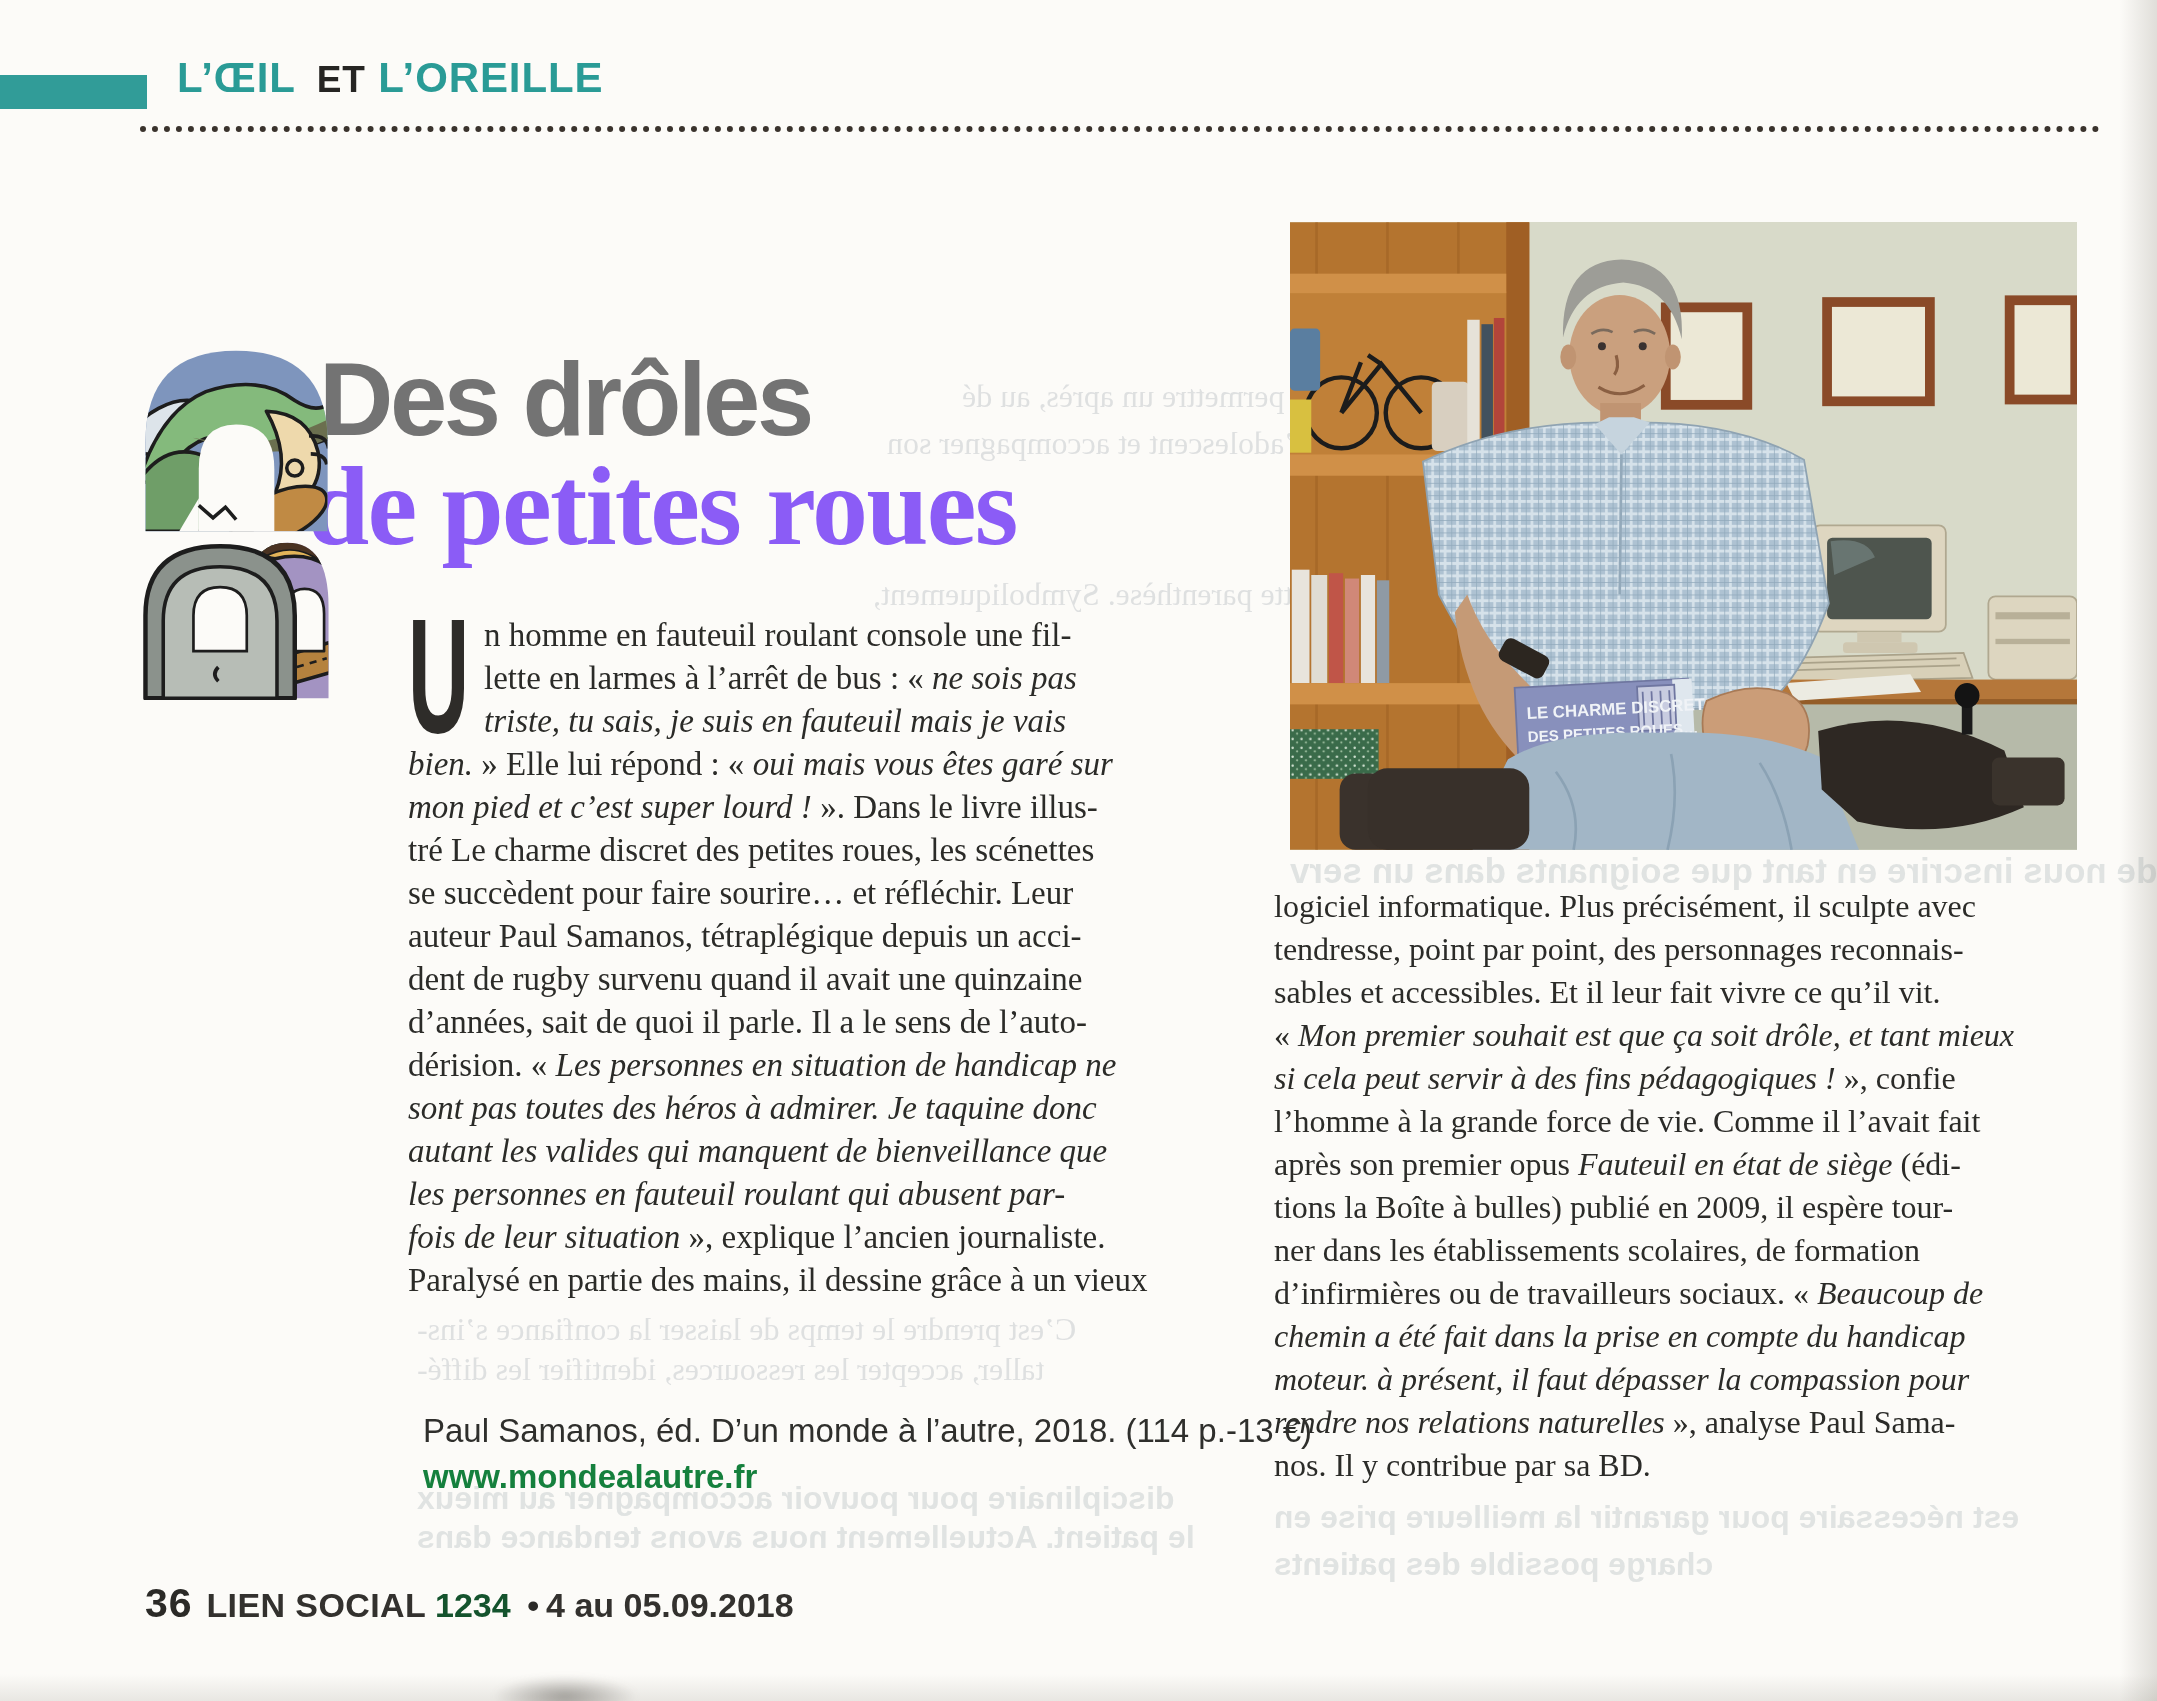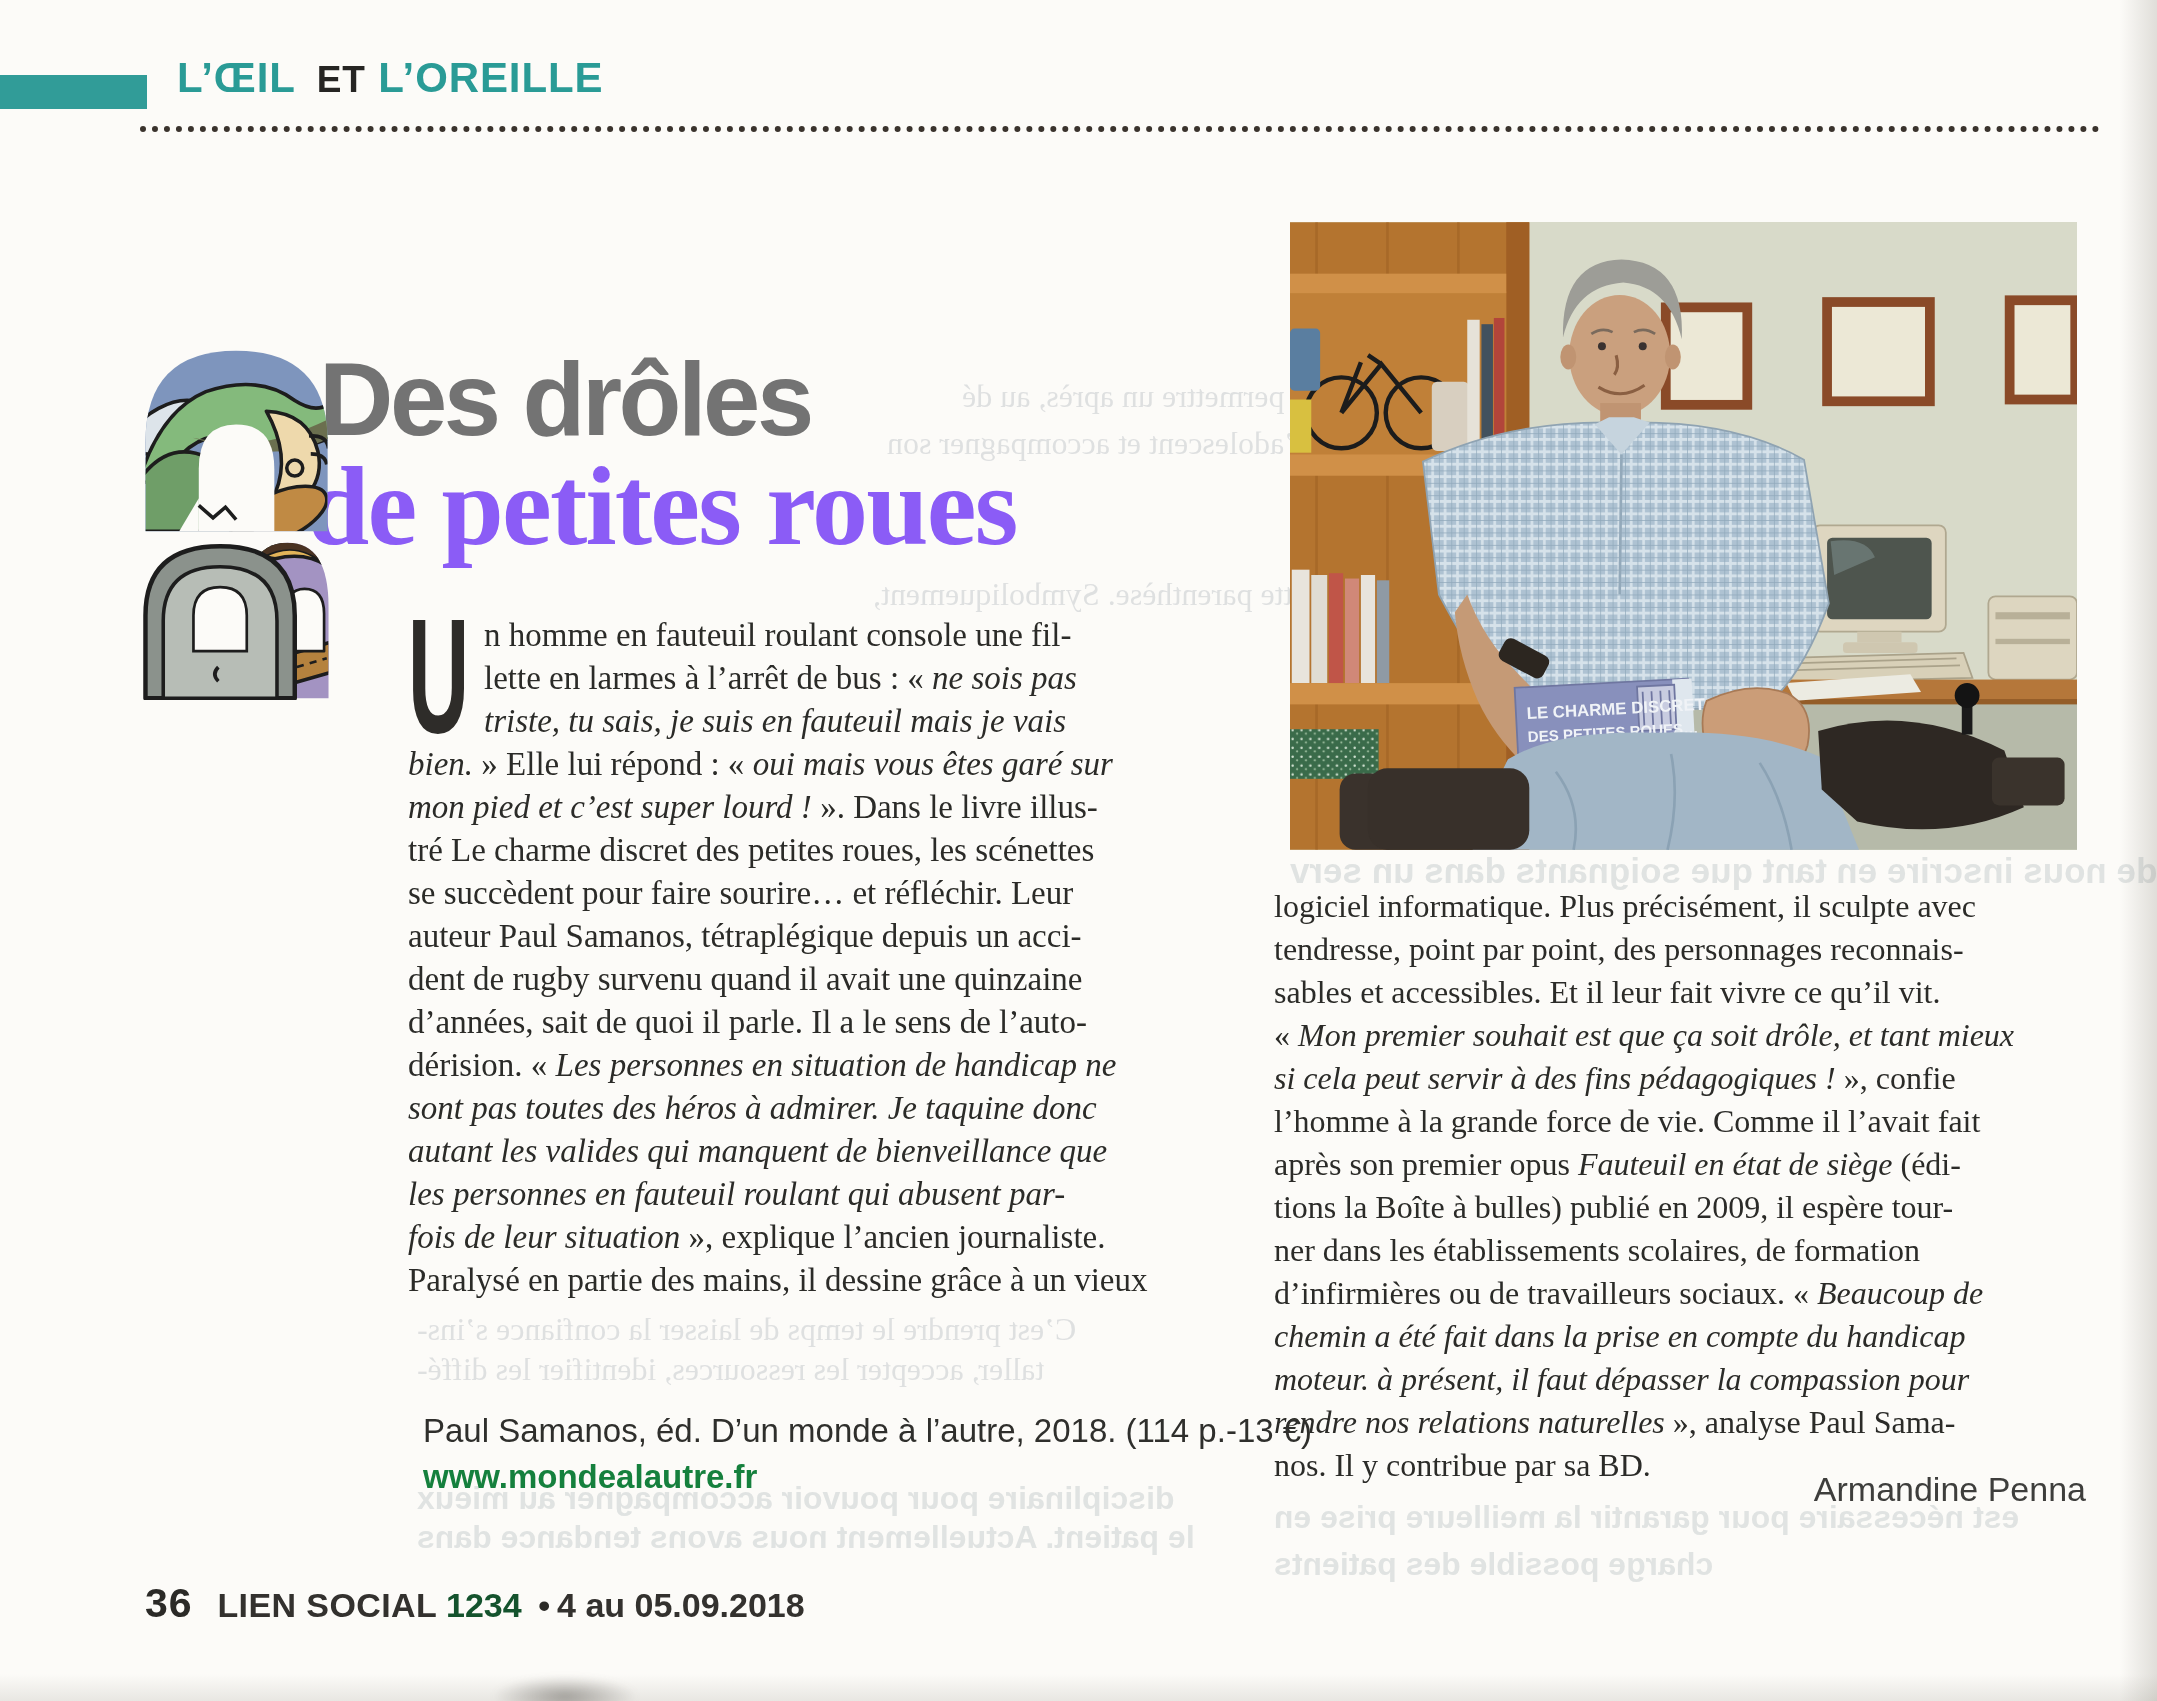--- a/index.html
+++ b/index.html
@@ -45,21 +45,21 @@
     font-family:"Liberation Sans",sans-serif;font-size:34px;color:#3e3e3c;z-index:3;white-space:nowrap;
   }
   
   .bookbox{position:absolute;left:423px;top:1408px;z-index:3;font-family:"Liberation Sans",sans-serif;white-space:nowrap;}
   .bookbox .bb-title{font-weight:700;font-style:italic;font-size:36px;color:#2a9a95;line-height:46px;}
   .bookbox .bb-credits{font-size:33px;color:#2f2f2c;line-height:46px;}
   .bookbox .bb-url{font-weight:700;font-size:33px;color:#15803d;line-height:46px;}
   
   .footer{position:absolute;left:145px;top:1580px;font-family:"Liberation Sans",sans-serif;
     font-weight:700;font-size:34px;color:#33312e;white-space:nowrap;z-index:3;}
-  .footer .pagenum{font-size:41px;font-weight:800;color:#2b2a27;margin-right:25px;letter-spacing:0.9px;}
+  .footer .pagenum{font-size:41px;font-weight:800;color:#2b2a27;margin-right:14px;letter-spacing:0.9px;}
   .footer .mag{letter-spacing:0.4px;}
   .footer .issue{color:#14532d;margin-left:8.9px;}
   .footer .sep{color:#2b2a27;margin:0 7px;}
   
   .photo{position:absolute;left:1290px;top:222px;width:787px;height:628px;z-index:2;overflow:hidden;background:#d8dac9;}
   
   .bdlogo{position:absolute;left:142px;top:349px;width:190px;height:351px;z-index:2;}
   
   .ghost{
     position:absolute;z-index:1;color:#8d95a0;opacity:.26;white-space:nowrap;
@@ -271,21 +271,20 @@
     <div class="dropcap-box">
       <span class="dropcap">U</span>
     </div>
     <span>n homme en fauteuil roulant console une fil-<br>lette en larmes à l’arrêt de bus : « <i>ne sois pas</i><br><i>triste, tu sais, je suis en fauteuil mais je vais</i><br><i>bien.</i> » Elle lui répond : « <i>oui mais vous êtes garé sur</i><br><i>mon pied et c’est super lourd !</i> ». Dans le livre illus-<br>tré Le charme discret des petites roues, les scénettes<br>se succèdent pour faire sourire… et réfléchir. Leur<br>auteur Paul Samanos, tétraplégique depuis un acci-<br>dent de rugby survenu quand il avait une quinzaine<br>d’années, sait de quoi il parle. Il a le sens de l’auto-<br>dérision. « <i>Les personnes en situation de handicap ne</i><br><i>sont pas toutes des héros à admirer. Je taquine donc</i><br><i>autant les valides qui manquent de bienveillance que</i><br><i>les personnes en fauteuil roulant qui abusent par-</i><br><i>fois de leur situation</i> », explique l’ancien journaliste.<br>Paralysé en partie des mains, il dessine grâce à un vieux</span>
   </div>
 
   <div class="col" id="col2">
     <span>logiciel informatique. Plus précisément, il sculpte avec<br>tendresse, point par point, des personnages reconnais-<br>sables et accessibles. Et il leur fait vivre ce qu’il vit.<br>« <i>Mon premier souhait est que ça soit drôle, et tant mieux</i><br><i>si cela peut servir à des fins pédagogiques !</i> », confie<br>l’homme à la grande force de vie. Comme il l’avait fait<br>après son premier opus <i>Fauteuil en état de siège</i> (édi-<br>tions la Boîte à bulles) publié en 2009, il espère tour-<br>ner dans les établissements scolaires, de formation<br>d’infirmières ou de travailleurs sociaux. « <i>Beaucoup de</i><br><i>chemin a été fait dans la prise en compte du handicap</i><br><i>moteur. à présent, il faut dépasser la compassion pour</i><br><i>rendre nos relations naturelles</i> », analyse Paul Sama-<br>nos. Il y contribue par sa BD.</span>
   </div>
 
-  <div class="byline">Armandine Penna</div>
 
   <div class="bookbox">
     <div class="bb-credits">Paul Samanos, éd. D’un monde à l’autre, 2018. (114 p.-13 €)</div>
     <div class="bb-url">www.mondealautre.fr</div>
   </div>
 
   <div class="footer">
     <span class="pagenum">36</span><span class="mag">LIEN SOCIAL</span><span class="issue">1234</span>
     <span class="sep">•</span><span>4 au 05.09.2018</span>
   </div>

